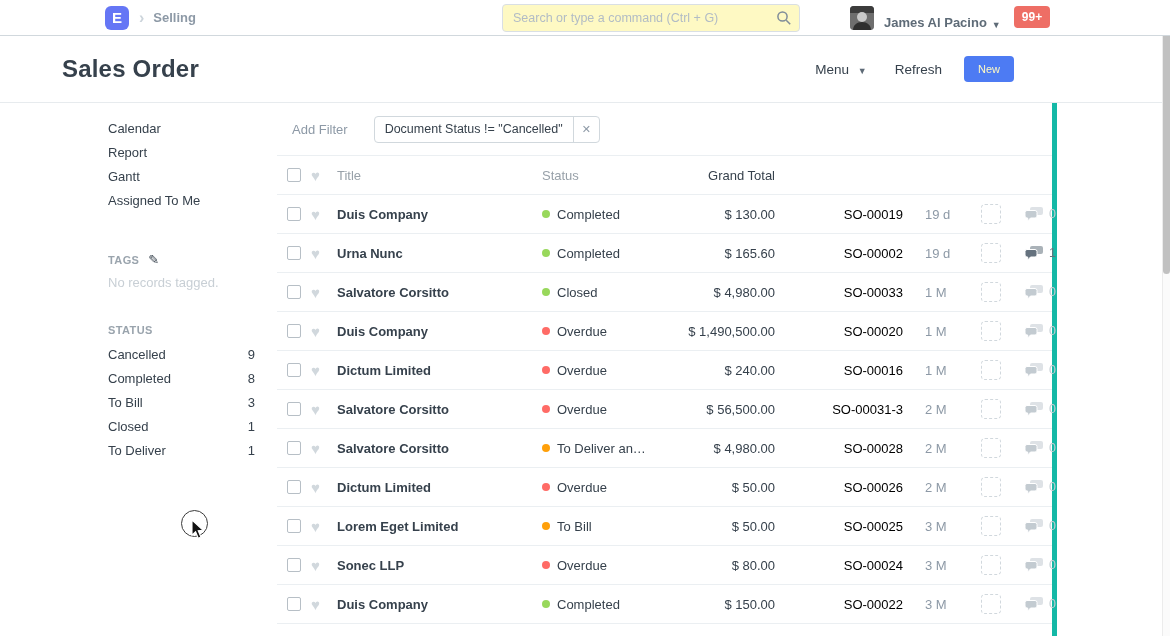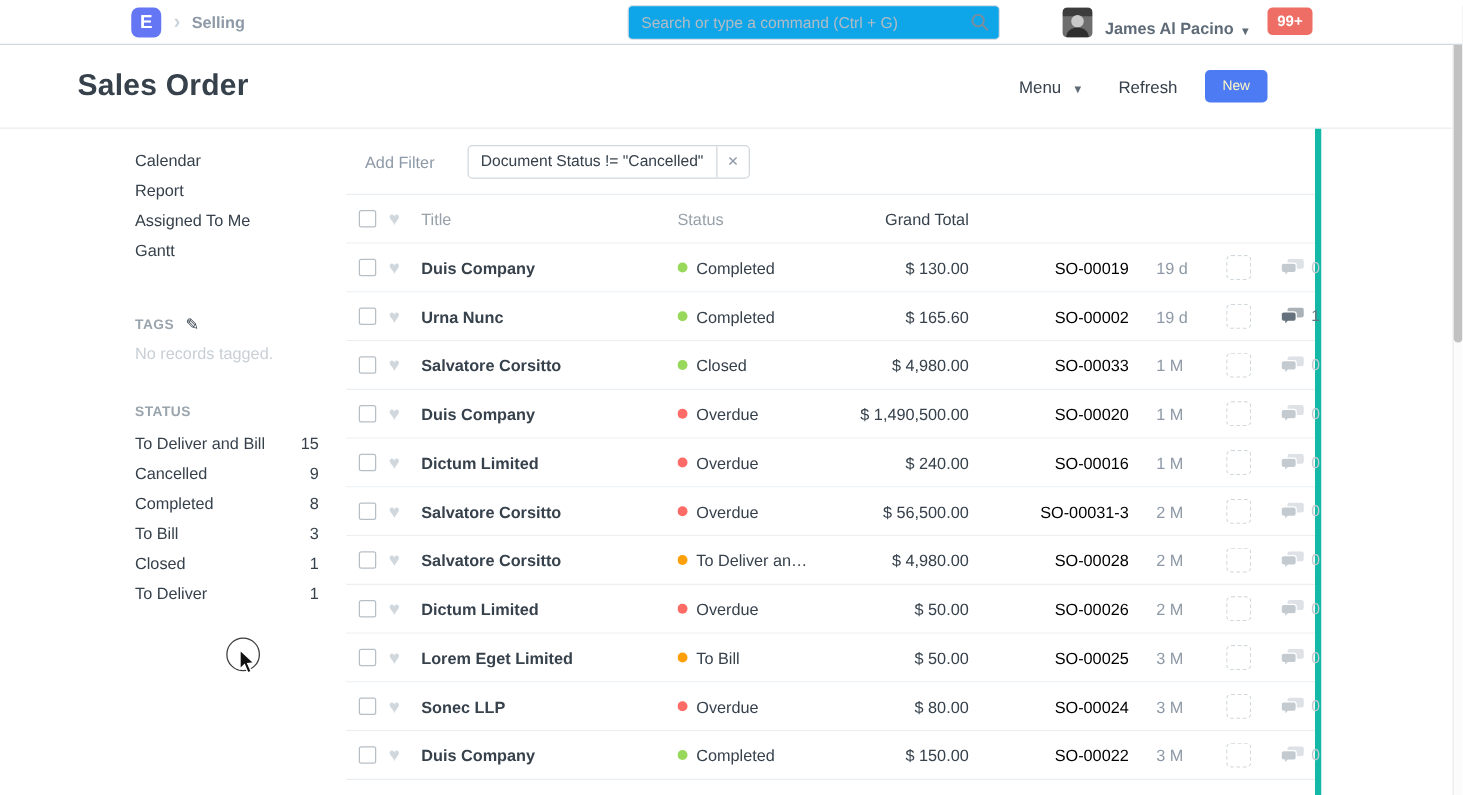--- a/index.html
+++ b/index.html
@@ -7,21 +7,21 @@
   body { font-family:"Liberation Sans","DejaVu Sans",sans-serif; font-size:13px; color:#36414c; background:#fff; position:relative; }
 
   
   .navbar { height:36px; background:#fff; border-bottom:1px solid #d1d8dd; position:relative; z-index:5; }
   .navbar-inner { width:952px; margin-left:105px; height:100%; position:relative; display:flex; align-items:center; }
   .logo { width:24px; height:24px; border-radius:6px; display:flex; align-items:center; justify-content:center;
           color:#fff; font-weight:bold; font-size:15px; cursor:pointer; }
   .crumb-sep { color:#ccd4db; font-size:16px; margin:0 9px 0 10px; font-weight:bold; }
   .crumb { color:#8d99a6; font-weight:bold; font-size:13px; text-decoration:none; cursor:pointer; }
   .search { position:absolute; left:397px; top:4px; width:298px; height:28px; }
-  .search input { width:100%; height:100%; background:#0ea5e9; border:1px solid #d9dfe4; border-radius:4px;
+  .search input { width:100%; height:100%; background:#fef9c3; border:1px solid #d9dfe4; border-radius:4px;
                   padding:0 30px 0 10px; font-size:12.5px; color:#36414c; font-family:inherit; outline:none; }
   .search input::placeholder { color:#b2bcc5; }
   .search .mag { position:absolute; right:8px; top:6px; width:16px; height:16px; }
   .user { position:absolute; left:745px; top:6px; display:flex; align-items:flex-end; cursor:pointer; }
   .avatar { width:24px; height:24px; border-radius:4px; overflow:hidden; background:#9aa2a9; display:block; }
   .user-name { margin-left:10px; font-weight:bold; color:#5e6b77; font-size:13px; }
   .caret { font-size:9px; color:#5e6b77; margin-left:5px; }
   .badge { position:absolute; left:909px; top:6px; height:22px; min-width:36px; border-radius:4px;
            color:#fff; font-weight:bold; font-size:12px; display:flex; align-items:center; justify-content:center;
            padding:0 7px; cursor:pointer; }
@@ -152,40 +152,36 @@
     <ul class="side-views">
   <li>
     <span>Calendar</span>
   </li>
 
   <li>
     <span>Report</span>
   </li>
 
   <li>
+    <span>Gantt</span>
+  </li>
+
+  <li>
     <span>Assigned To Me</span>
-  </li>
-
-  <li>
-    <span>Gantt</span>
   </li>
 </ul>
 
     <div class="side-heading">
       <span>TAGS</span>
       <span class="pencil">✎</span>
     </div>
     <div class="tags-empty">No records tagged.</div>
 
     <div class="side-heading status-h">STATUS</div>
     <ul class="side-status">
-  <li>
-    <span class="s-label">To Deliver and Bill</span>
-    <span class="s-count">15</span>
-  </li>
 
   <li>
     <span class="s-label">Cancelled</span>
     <span class="s-count">9</span>
   </li>
 
   <li>
     <span class="s-label">Completed</span>
     <span class="s-count">8</span>
   </li>

